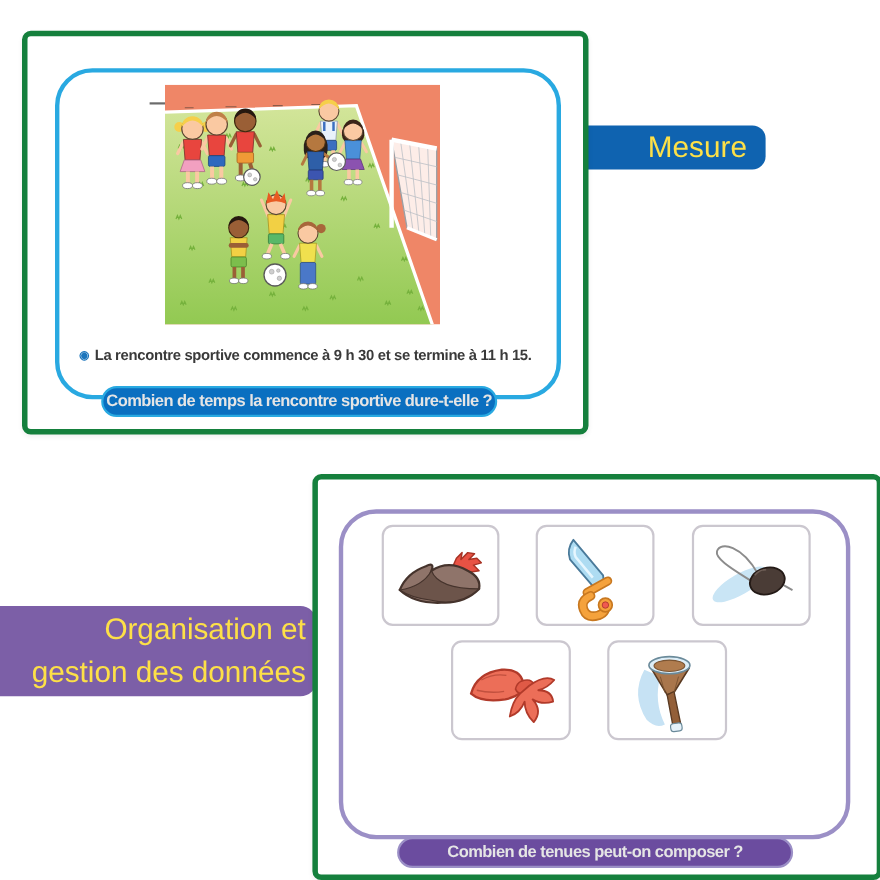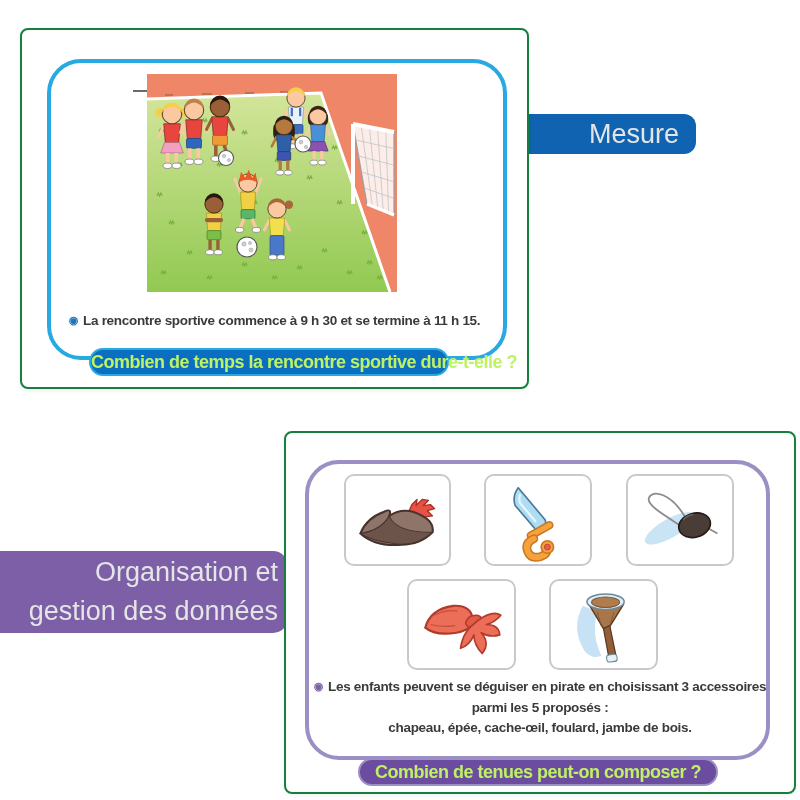--- a/index.html
+++ b/index.html
@@ -1,26 +1,26 @@
 <!DOCTYPE html>
 <html><head>
 <meta charset="utf-8">
 <style>
   html,body{margin:0;padding:0;background:#ffffff;}
   #page{position:relative;width:800px;height:800px;background:#ffffff;overflow:hidden;
         font-family:"Liberation Sans",sans-serif;}
 
   
-  .card{position:absolute;background:#ffffff;border:2px solid #15803d;border-radius:8px;
+  .card{position:absolute;background:#ffffff;border:5px solid #15803d;border-radius:8px;
         box-shadow:0 2px 5px rgba(0,0,0,0.06);z-index:2;}
   #card-mesure{left:20px;top:28px;width:505px;height:357px;}
   #card-org{left:284px;top:431px;width:508px;height:359px;}
 
   
-  .side-label{position:absolute;z-index:1;color:#e5e5e5;text-align:right;box-sizing:border-box;}
+  .side-label{position:absolute;z-index:1;color:#fde047;text-align:right;box-sizing:border-box;}
   #label-mesure{left:460px;top:114px;width:236px;height:40px;background:#0F63B0;
         border-radius:12px;font-size:27px;line-height:40px;padding-right:17px;}
   #label-org{left:-24px;top:551px;width:312px;height:82px;background:#7C5FA7;
         border-radius:15px;font-size:27px;line-height:39px;padding:2px 10px 0 0;}
 
   
   .frame{position:absolute;border-radius:34px;box-sizing:border-box;}
   #frame-mesure{left:25px;top:29px;width:460px;height:301px;border:4px solid #29A9E1;}
   #frame-org{left:19px;top:27px;width:465px;height:300px;border:4px solid #9B8FC6;}
 
@@ -31,22 +31,22 @@
   
   .statement{position:absolute;left:0;right:0;margin:0;text-align:center;color:#3a3a3a;
         font-weight:bold;font-size:13.5px;letter-spacing:-0.3px;}
   #st1{top:283px;line-height:14px;}
   #st2{top:243px;line-height:20.5px;font-size:13.5px;}
   .bullet{font-size:11px;margin-right:5px;vertical-align:1px;}
   .bullet.blue{color:#1B75BC;}
   .bullet.purple{color:#7C5FA7;}
 
   
-  .pill{position:absolute;color:#bef264;font-weight:bold;text-align:center;border-radius:16px;
-        box-sizing:border-box;z-index:3;font-size:18px;letter-spacing:-0.5px;line-height:24px;
+  .pill{position:absolute;color:#e5e5e5;font-weight:bold;text-align:center;border-radius:16px;
+        box-sizing:border-box;z-index:3;font-size:15px;letter-spacing:-0.5px;line-height:24px;
         white-space:nowrap;}
   #pill-mesure{left:67px;top:318px;width:360px;height:28px;background:#0A6FC0;border:2px solid #29A9E1;}
   #pill-org{left:72px;top:325px;width:360px;height:28px;background:#6B4C9F;border:2px solid #9B8FC6;}
 
   
   .acc-box{position:absolute;background:#ffffff;border:2px solid #CBC7CF;border-radius:10px;
         box-sizing:border-box;}
   .acc-box svg{width:100%;height:100%;display:block;}
   #box-hat{left:58px;top:41px;width:107px;height:92px;}
   #box-sword{left:198px;top:41px;width:108px;height:92px;}
@@ -323,22 +323,17 @@
         <path d="M30,24 Q18,46 32,68 Q40,76 48,72 Q38,52 44,30 Z" fill="#C6E2F4"></path>
         <path d="M35,21 L50,46 L56,44 L69,23 Z" fill="#A9764C" stroke="#5A3A22" stroke-width="1.4"></path>
         <path d="M50,46 L55,73 L62,72 L56,43 Z" fill="#935F38" stroke="#5A3A22" stroke-width="1.2"></path>
         <rect x="53" y="71" width="10" height="7" rx="2.5" transform="rotate(-8 58 74)" fill="#E6F2FA" stroke="#6A8A9A" stroke-width="1"></rect>
         <ellipse cx="52" cy="20" rx="18" ry="7.5" fill="#DDEEF8" stroke="#6A8A9A" stroke-width="1.4"></ellipse>
         <ellipse cx="52" cy="20.5" rx="13.5" ry="5" fill="#B07C4E" stroke="#7A5432" stroke-width="1"></ellipse>
         <path d="M44,30 L48,44 M60,30 L56,44" stroke="#7A5432" stroke-width="0.8"></path>
       </svg>
     </div>
 
-    <div id="st2" class="statement">
-      <div><span class="bullet purple">◉</span><span>Les enfants peuvent se déguiser en pirate en choisissant 3 accessoires</span></div>
-      <div>parmi les 5 proposés :</div>
-      <div>chapeau, épée, cache-œil, foulard, jambe de bois.</div>
-    </div>
 
     <div id="pill-org" class="pill">Combien de tenues peut-on composer ?</div>
   </section>
 
 </div>
 
 </body></html>

